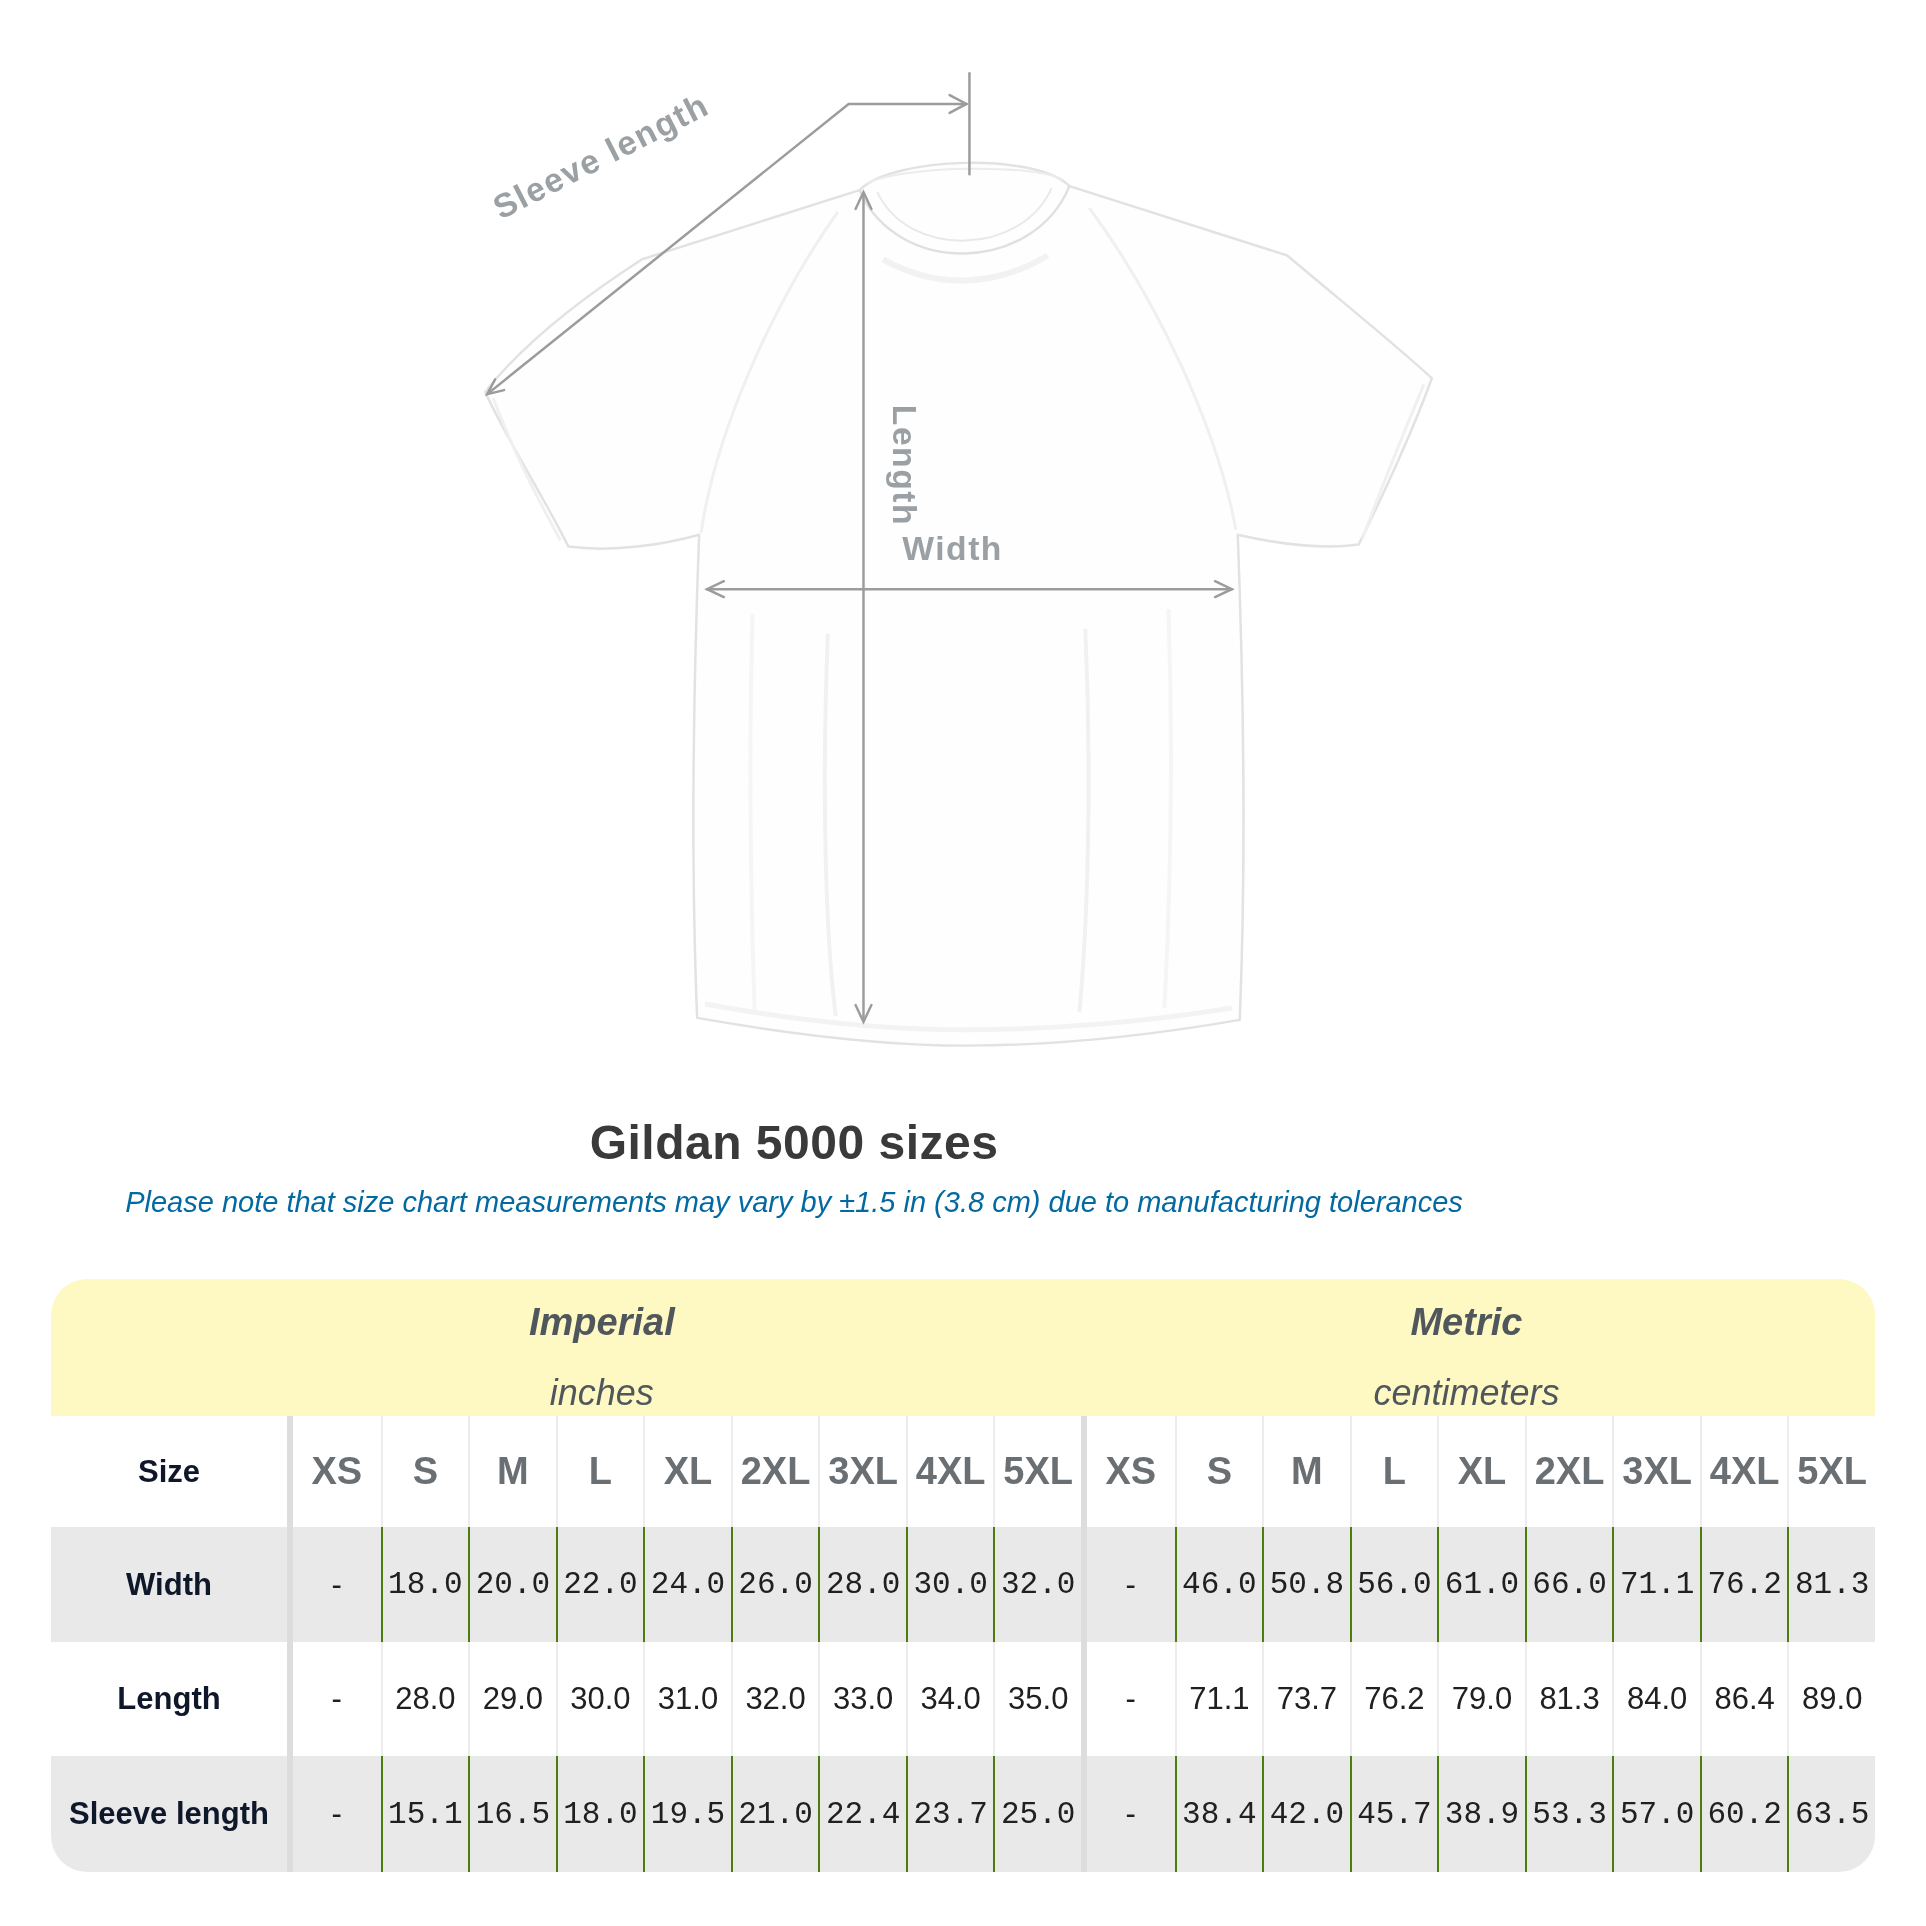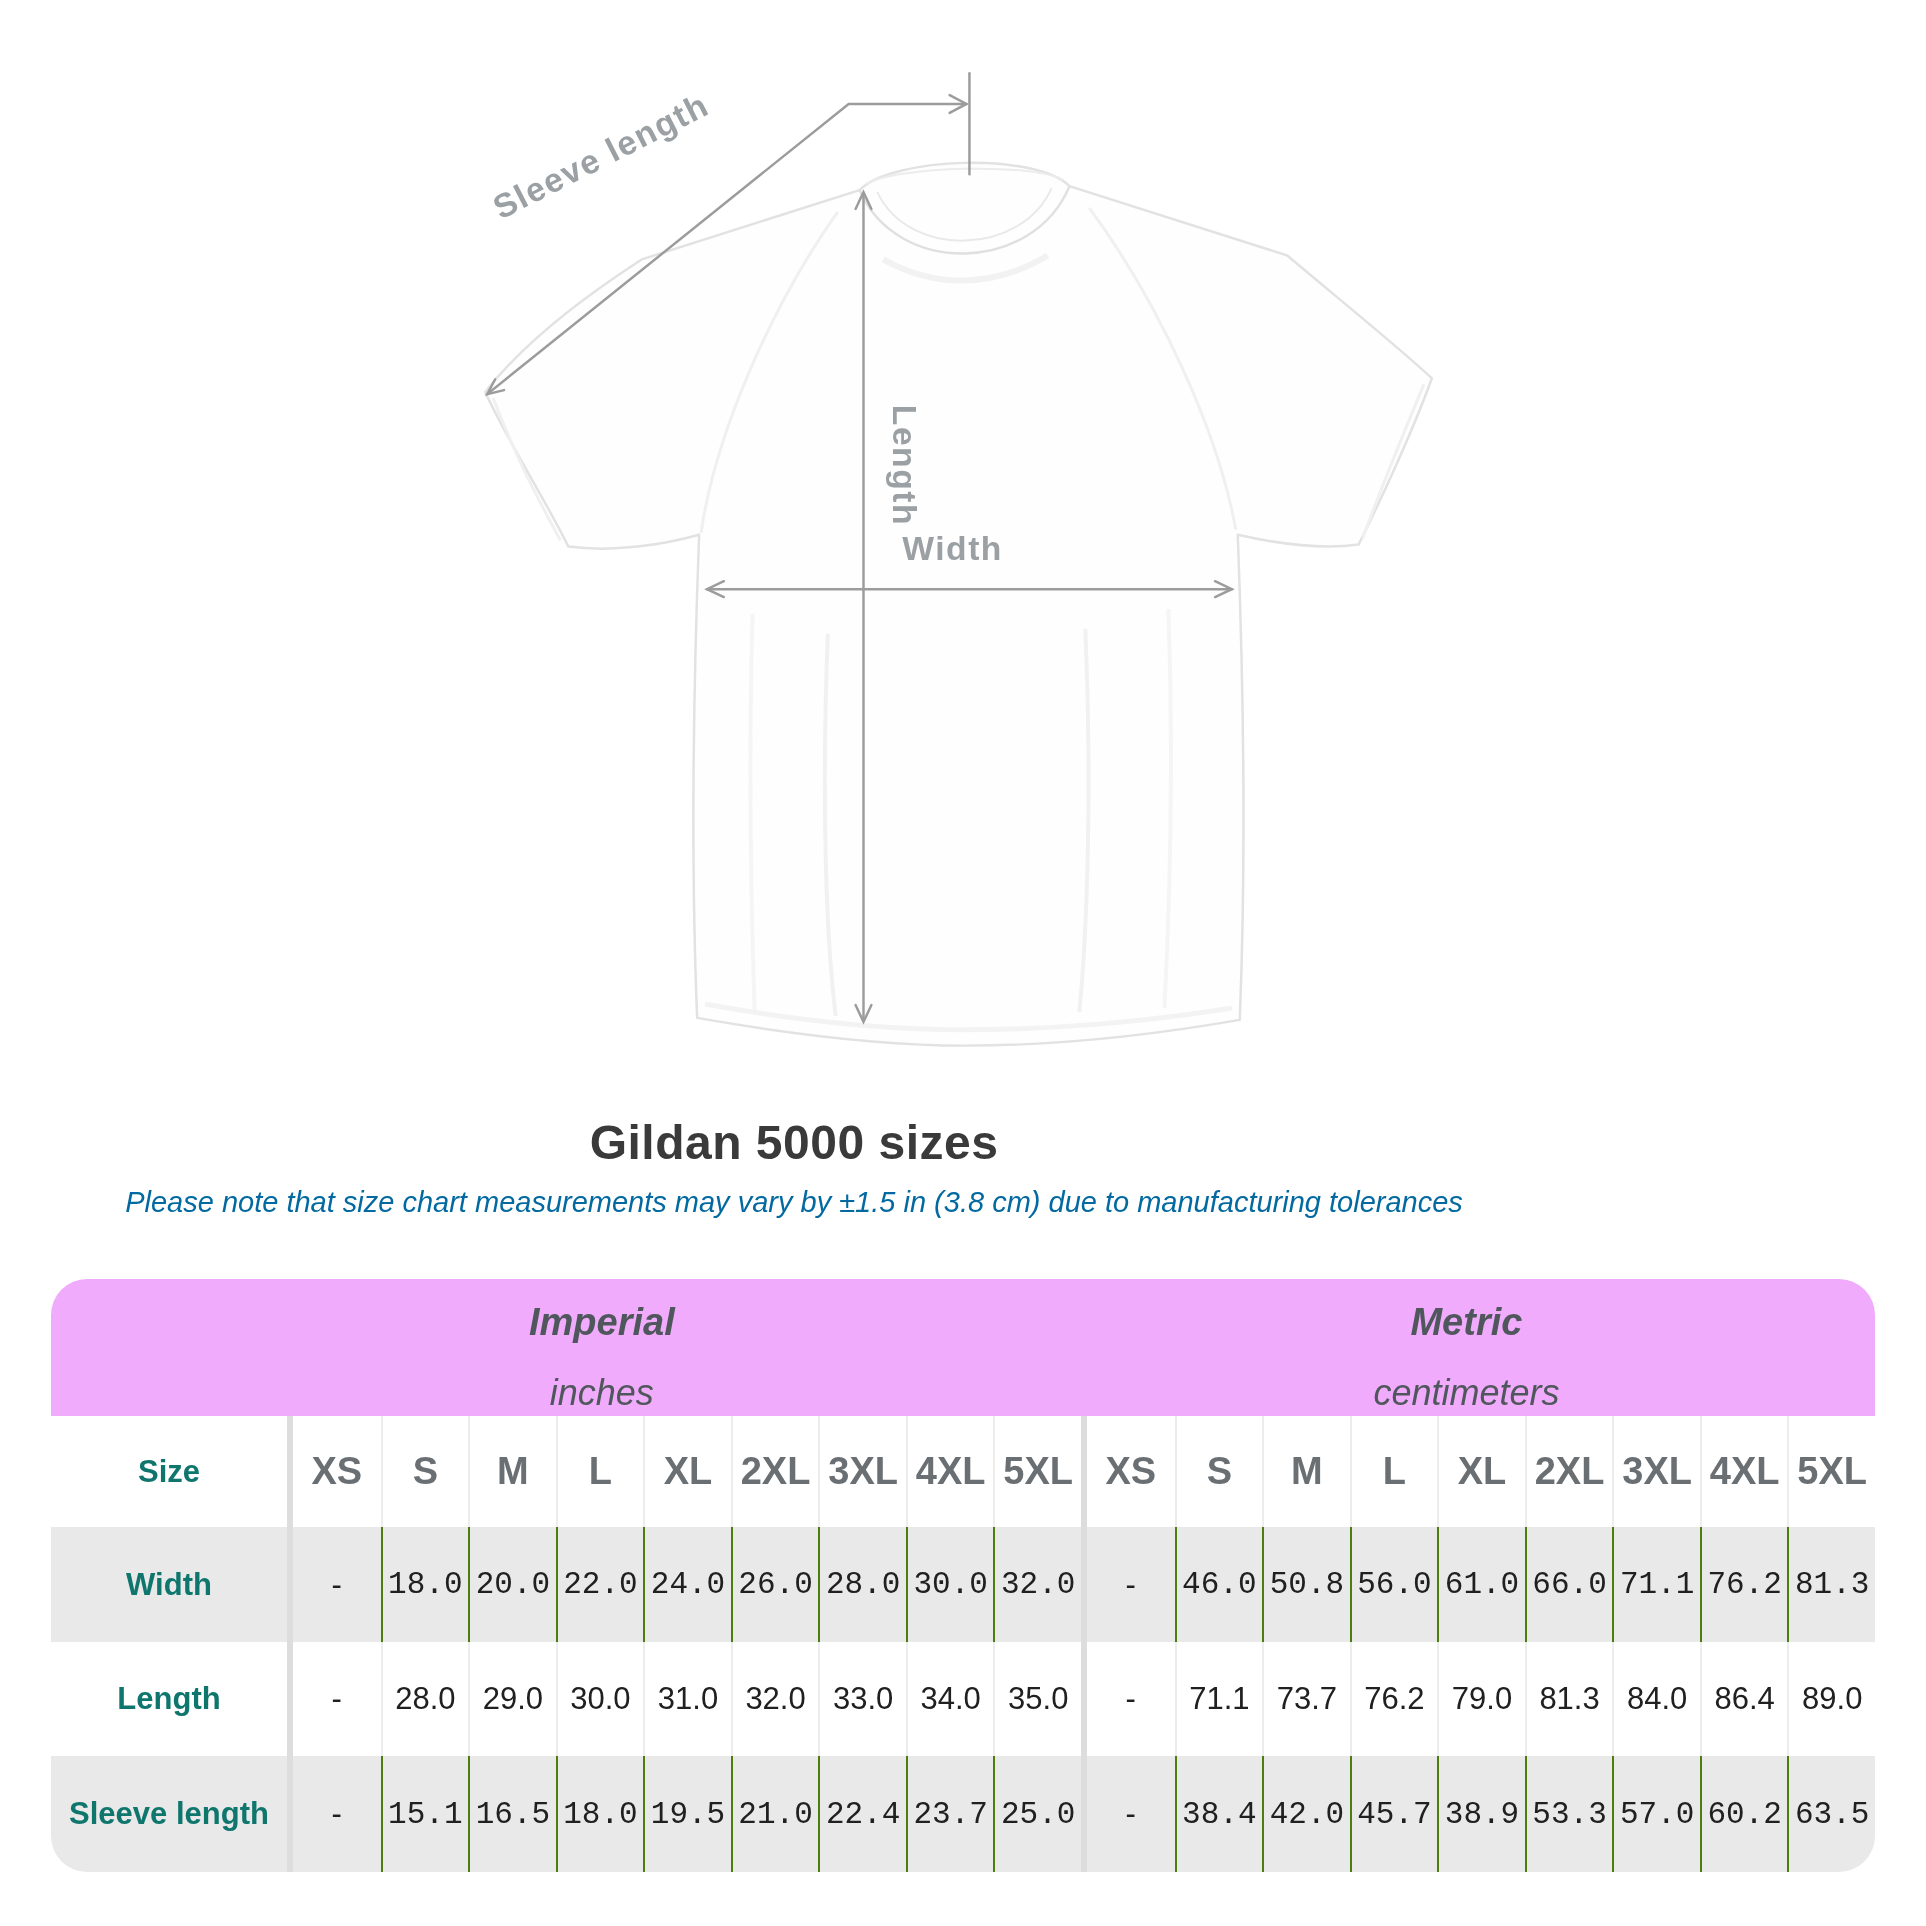--- a/index.html
+++ b/index.html
@@ -11,35 +11,35 @@
   .diagram svg{display:block;}
   .ann-text{fill:#9aa0a3;font-size:34px;font-weight:700;letter-spacing:1.5px;}
 
   
   .title-wrap{position:absolute;top:1115px;left:0;width:1588px;text-align:center;}
   .page-title{margin:0;font-size:48px;font-weight:700;color:#3a3a3a;letter-spacing:0.5px;}
   .page-note{margin:16px 0 0 0;font-size:29px;font-style:italic;color:#0369a1;}
 
   
   .size-table{position:absolute;left:51px;top:1279px;width:1824px;border-radius:36px;overflow:hidden;background:#ffffff;}
-  .unit-band{position:relative;height:137px;background:#f0abfc;}
+  .unit-band{position:relative;height:137px;background:#fef9c3;}
   .band-group{position:absolute;top:22px;transform:translateX(-50%);text-align:center;color:#50575c;}
   .band-group .band-name{font-size:38px;font-weight:700;font-style:italic;}
   .band-group .band-unit{font-size:36px;font-style:italic;margin-top:28px;}
   .band-imperial{left:30.2%;}
   .band-metric{left:77.6%;}
 
   .table-grid{display:grid;grid-template-columns:236px 6px repeat(9,1fr) 6px repeat(9,1fr);grid-template-rows:111px 115px 114px 116px;}
   .cell{display:flex;align-items:center;justify-content:center;}
   .row-white{background:#ffffff;}
   .row-gray{background:#e9e9e9;}
   .gutter{background:#dddddd;}
   .row-white.sep{border-left:2px solid #ececec;}
   .row-gray.sep{border-left:2px solid #4d7c0f;font-family:Liberation Mono, monospace;}
-  .label-cell{font-size:31px;font-weight:700;color:#0f766e;}
+  .label-cell{font-size:31px;font-weight:700;color:#0f172a;}
   .size-header{font-size:38px;font-weight:700;color:#6a6f73;}
   .value{font-size:31px;font-weight:400;color:#202020;}
 </style>
 </head>
 <body>
 
 <div class="stage">
 
   <div class="diagram">
     <svg width="1927" height="1109" viewBox="0 0 1946 1120">

